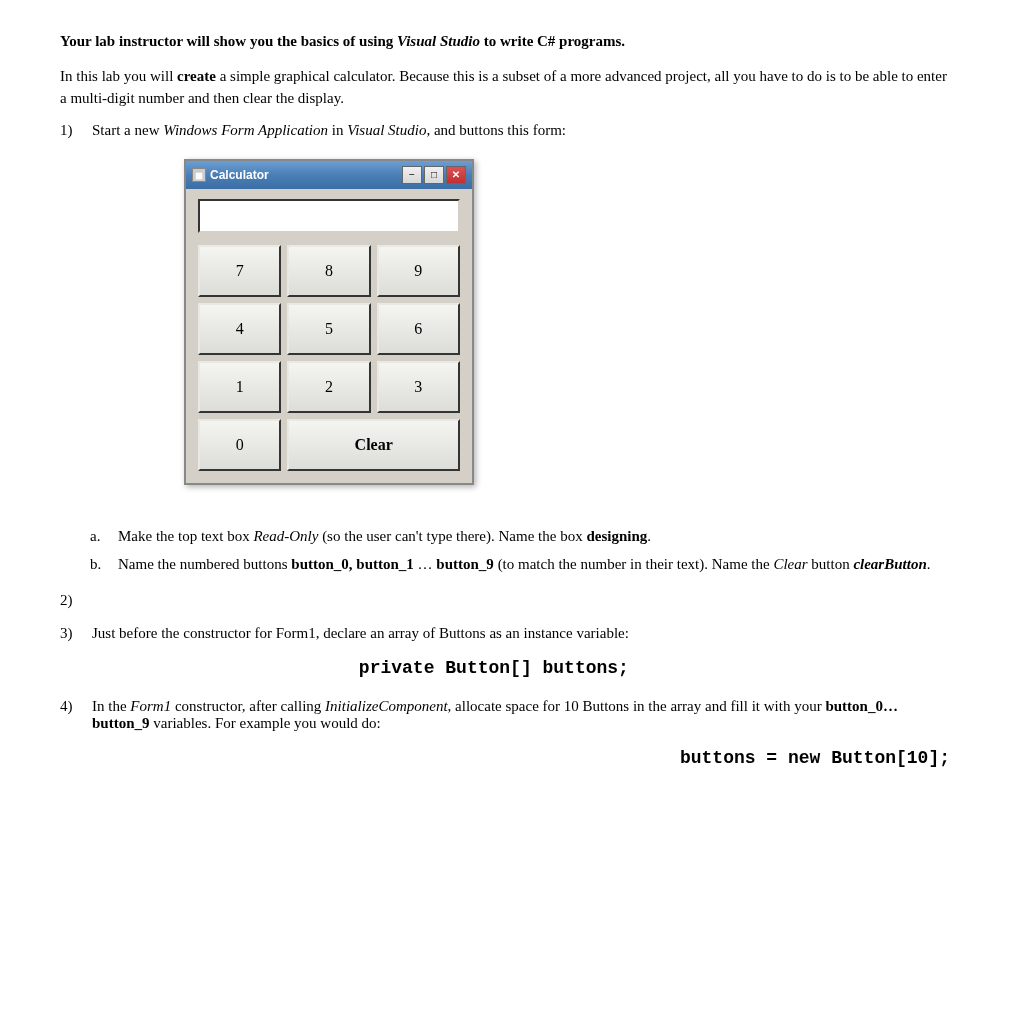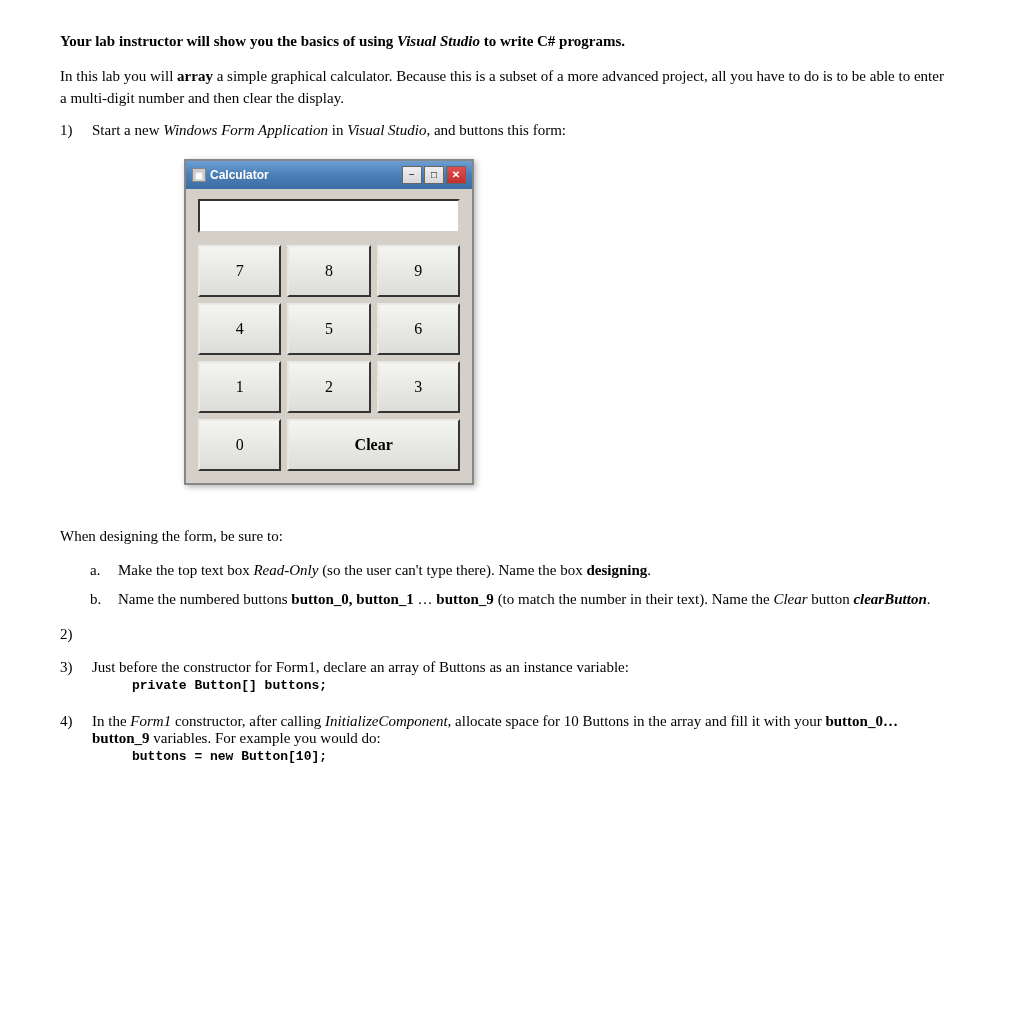--- a/index.html
+++ b/index.html
@@ -139,39 +139,40 @@
     }
     .calc-btn-clear {
       grid-column: span 2;
       font-size: 16px;
       font-weight: bold;
     }
 
     .code-block {
       font-family: "Courier New", Courier, monospace;
       font-weight: bold;
-      font-size: 13px;
+      font-size: 18px;
       margin-left: 40px;
-      margin-top: 0;
+      margin-top: 12px;
       line-height: 1.6;
+      text-align: right;
     }
 
     .section-gap { margin-bottom: 16px; }
   </style>
 </head>
 <body>
 
 <div class="content">
 
   <p>
     <span class="bold">Your lab instructor will show you the basics of using <span class="bold-italic">Visual Studio</span> to write C# programs.</span>
   </p>
 
   <p>
-    In this lab you will <span class="bold">array</span> a simple graphical calculator. Because this is a subset of a more advanced project, all you have to do is to be able to enter a multi-digit number and then clear the display.
+    In this lab you will <span class="bold">create</span> a simple graphical calculator. Because this is a subset of a more advanced project, all you have to do is to be able to enter a multi-digit number and then clear the display.
   </p>
 
   <div class="numbered-item section-gap">
     <span class="num">1)</span>
     <div>
       <span>Start a new </span><span class="italic">Windows Form Application</span><span> in </span><span class="italic">Visual Studio</span><span>, and buttons this form:</span>
 
       
       <div class="calc-wrapper">
         <div class="calc-window">
@@ -201,21 +202,20 @@
               <div class="calc-btn">0</div>
               <div class="calc-btn calc-btn-clear">Clear</div>
             </div>
           </div>
         </div>
       </div>
 
     </div>
   </div>
 
-  <p>When designing the form, be sure to:</p>
   <ul class="sub-list">
     <li>
       <span class="letter">a.</span>
       <span>Make the top text box <span class="italic">Read-Only</span> (so the user can't type there).  Name the box <span class="bold">designing</span>.</span>
     </li>
     <li>
       <span class="letter">b.</span>
       <span>Name the numbered buttons <span class="bold">button_0, button_1</span> … <span class="bold">button_9</span> (to match the number in their text).
         Name the <span class="italic">Clear</span> button <span class="bold-italic">clearButton</span>.</span>
     </li>

